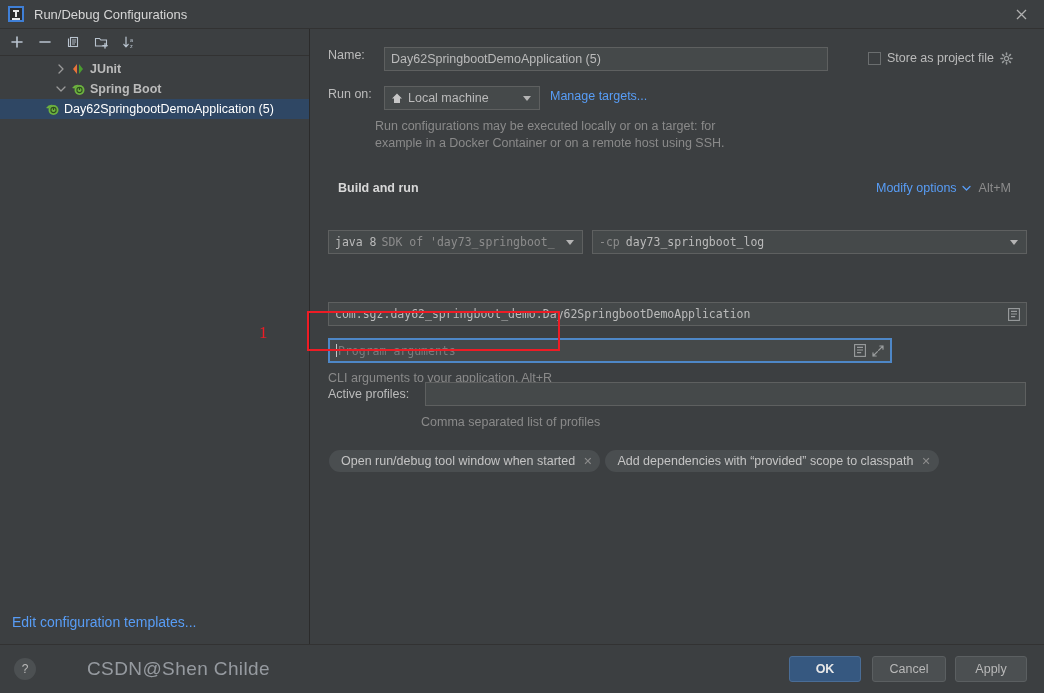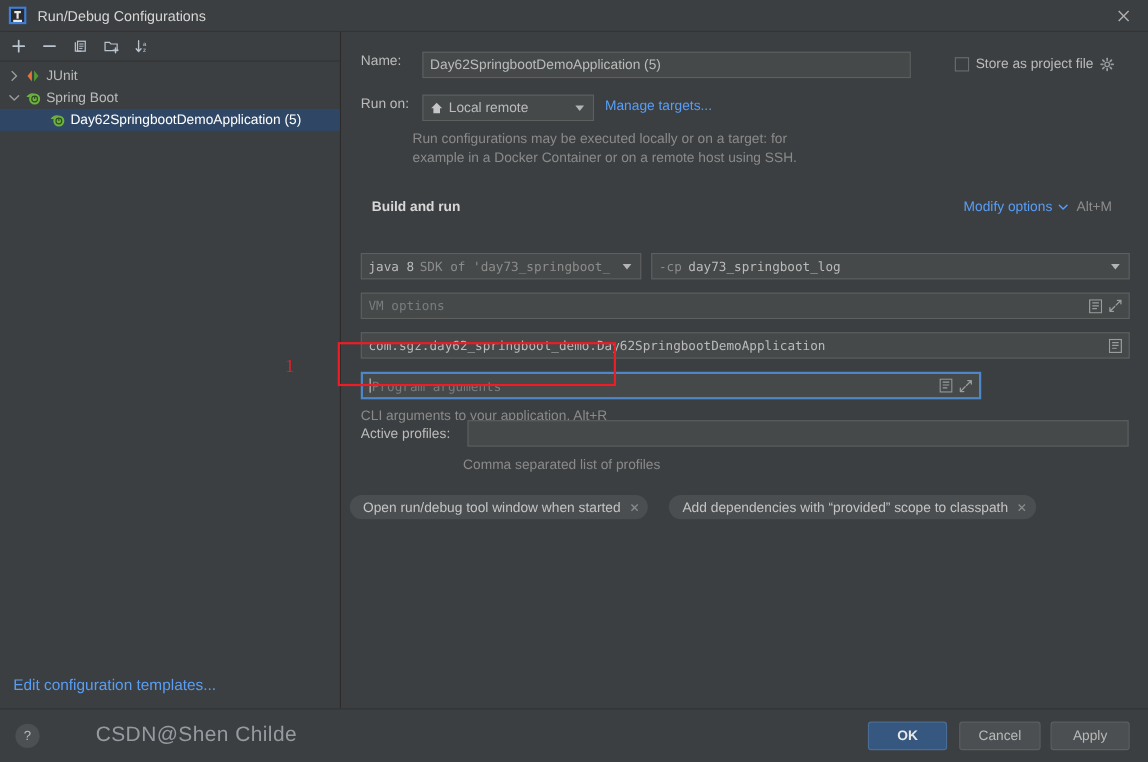--- a/index.html
+++ b/index.html
@@ -71,21 +71,21 @@
   .tree { padding-top: 3px; }
   .tree-row {
     height: 20px; display: flex; align-items: center;
     padding-left: 4px; font-size: 12.5px; cursor: pointer; color: #bbbbbb;
   }
   .tree-row.selected { background: #2f4764; color: #ffffff; }
   .tw {
     width: 18px; display: flex; align-items: center; justify-content: center;
     color: #9a9a9a; font-size: 9px; flex: 0 0 auto;
   }
-  .tree-row.group { font-weight: normal; }
+  .tree-row.group { font-weight: bold; margin-left: 48px; }
   .tree-ico { width: 16px; height: 16px; margin-right: 4px; flex: 0 0 auto; position: relative; }
   .tree-label { white-space: nowrap; }
 
   .edit-templates {
     position: absolute; left: 12px; bottom: 14px;
     color: #589df6; font-size: 14px; cursor: pointer;
   }
 
   
   .right-pane {
@@ -309,21 +309,21 @@
 
     <div class="row" style="left:17px; top:58px;">
       <span class="lbl">Run on:</span>
     </div>
     <div class="combo" style="position:absolute; left:73px; top:57px; width:156px;">
       <span class="ficon" style="margin-right:5px">
         <svg width="12" height="12" viewBox="0 0 12 12">
             <path d="M6 1.5 L11 6.5 H9 V11 H3 V6.5 H1 Z" fill="#c6c6c6"></path>
           </svg>
       </span>
-      <span>Local remote</span>
+      <span>Local machine</span>
       <span class="caret"></span>
     </div>
     <div style="position:absolute; left:239px; top:60px;" class="link">Manage targets...</div>
 
     <div style="position:absolute; left:64px; top:90px;" class="hint">Run configurations may be executed locally or on a target: for</div>
     <div style="position:absolute; left:64px; top:107px;" class="hint">example in a Docker Container or on a remote host using SSH.</div>
 
     <div style="position:absolute; left:17px; top:152px;padding-left:10px;" class="sect-title">Build and run</div>
     <div class="row" style="left:565px; top:152px;">
       <span class="link">Modify options</span>
@@ -340,36 +340,20 @@
       <span class="muted" style="margin-left:5px; overflow:hidden; white-space:nowrap;">SDK of 'day73_springboot_</span>
       <span class="caret"></span>
     </div>
 
     <div class="combo mono" style="position:absolute; left:281px; top:201px; width:435px; font-family:'DejaVu Sans Mono',monospace; font-size:11.5px;">
       <span class="muted">-cp</span>
       <span style="margin-left:6px">day73_springboot_log</span>
       <span class="caret"></span>
     </div>
 
-    <div class="txtfield mono" style="position:absolute; left:17px; top:237px; width:699px;">
-      <span class="ph">VM options</span>
-      <span class="fieldicons">
-        <span class="ficon">
-          <svg width="12" height="13" viewBox="0 0 12 13">
-              <rect x="0.6" y="0.6" width="10.8" height="11.8" fill="none" stroke="#9a9d9e" stroke-width="1.1"></rect>
-              <path d="M3 3.4 H9 M3 6 H9 M3 8.6 H7.2" stroke="#9a9d9e" stroke-width="1.1"></path>
-            </svg>
-        </span>
-        <span class="ficon">
-          <svg width="12" height="12" viewBox="0 0 12 12">
-              <path d="M11 1 L6.6 5.4 M11 1 V4.2 M11 1 H7.8 M1 11 L5.4 6.6 M1 11 V7.8 M1 11 H4.2" stroke="#9a9d9e" stroke-width="1.2" fill="none" stroke-linecap="round"></path>
-            </svg>
-        </span>
-      </span>
-    </div>
 
     <div class="txtfield mono" style="position:absolute; left:17px; top:273px; width:699px;">
       <span>com.sgz.day62_springboot_demo.Day62SpringbootDemoApplication</span>
       <span class="fieldicons">
         <span class="ficon">
           <svg width="12" height="13" viewBox="0 0 12 13">
               <rect x="0.6" y="0.6" width="10.8" height="11.8" fill="none" stroke="#9a9d9e" stroke-width="1.1"></rect>
               <path d="M3 3.4 H9 M3 6 H9 M3 8.6 H7.2" stroke="#9a9d9e" stroke-width="1.1"></path>
             </svg>
         </span>
@@ -397,21 +381,21 @@
     <div style="position:absolute; left:17px; top:342px;" class="hint">CLI arguments to your application. Alt+R</div>
 
     <div class="row" style="left:17px; top:358px;">
       <span class="lbl">Active profiles:</span>
     </div>
     <div class="txtfield" style="position:absolute; left:114px; top:353px; width:601px;">
       <span></span>
     </div>
     <div style="position:absolute; left:110px; top:386px;" class="hint">Comma separated list of profiles</div>
 
-    <div style="position:absolute; left:7px; top:421px; display:flex; gap:19px;">
+    <div style="position:absolute; left:18px; top:421px; display:flex; gap:5px;">
       <span class="chip">
         <span>Open run/debug tool window when started</span>
         <span class="x">✕</span>
       </span>
       <span class="chip">
         <span>Add dependencies with “provided” scope to classpath</span>
         <span class="x">✕</span>
       </span>
     </div>
   </div>

